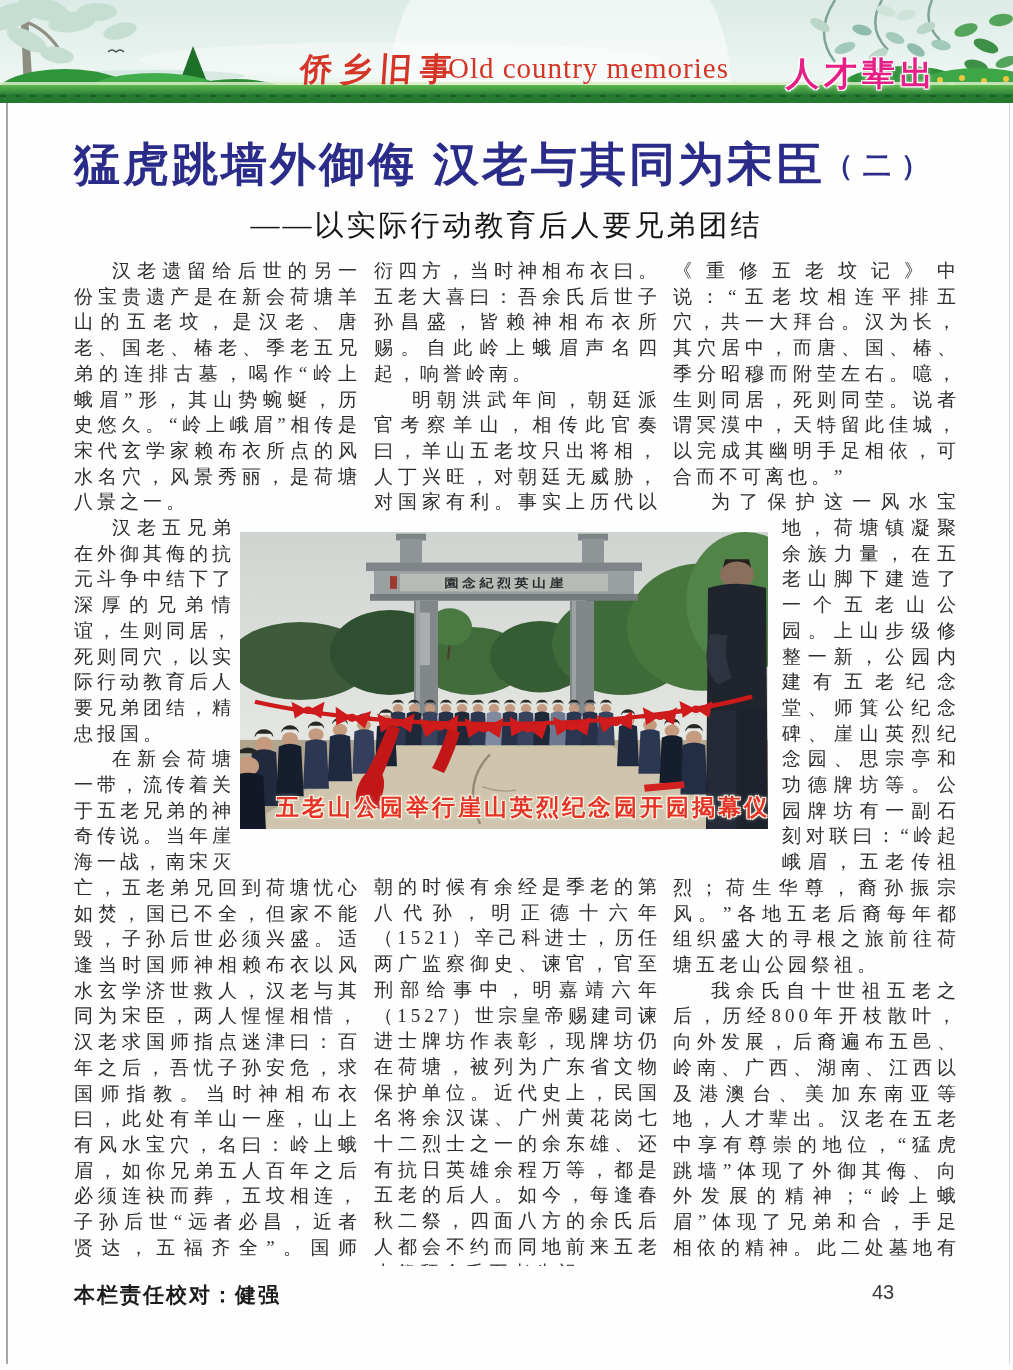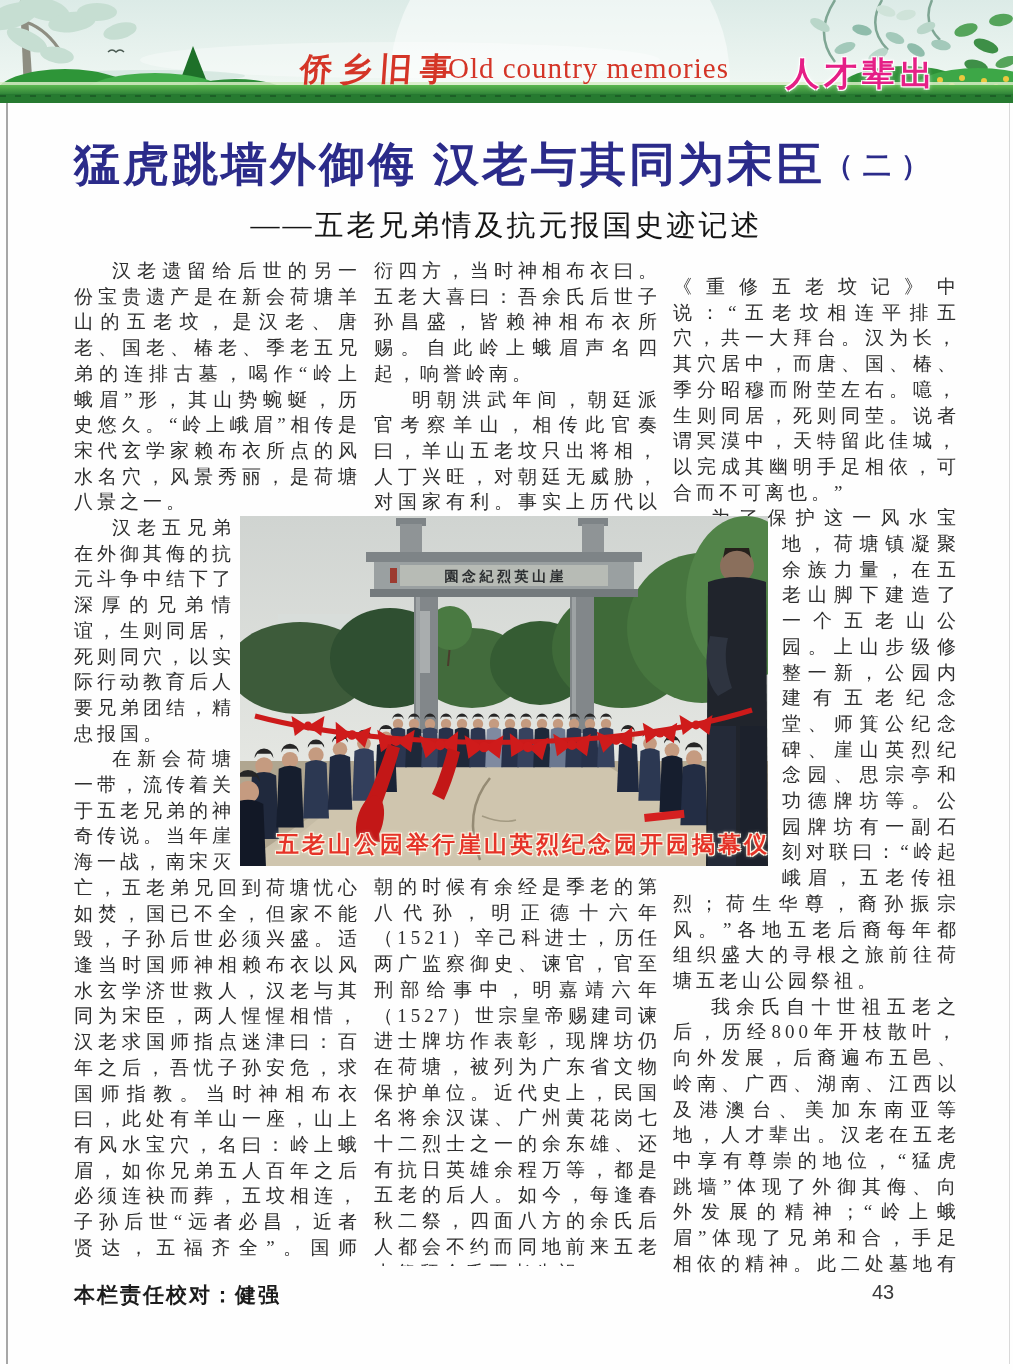--- a/index.html
+++ b/index.html
@@ -28,26 +28,26 @@
 
   
   .col{position:absolute;width:287px;font-family:"Liberation Serif",serif;font-size:19px;
        line-height:25.7px;letter-spacing:4px;text-align:justify;color:#2e2e2e;overflow:hidden;}
   .col p{margin:0;text-indent:2em;}
   .col p.noind{text-indent:0;}
   .col p.head{font-weight:bold;}
   #col1{left:74px;top:258px;height:1004px;}
   #col2top{left:374px;top:258px;height:258px;}
   #col2bot{left:374px;top:874px;height:392px;}
-  #col3{left:673px;top:258px;height:1004px;margin-top:16px;}
+  #col3{left:673px;top:258px;height:1004px;}
   #sp1{float:right;width:126px;height:612px;shape-outside:inset(258px 0 0 0);}
   #sp3{float:left;width:109px;height:612px;shape-outside:inset(262px 0 0 0);}
 
   
-  .photo{position:absolute;left:240px;top:516px;width:528px;height:350px;overflow:hidden;}
+  .photo{position:absolute;left:240px;top:532px;width:528px;height:297px;overflow:hidden;}
   .photo svg{position:absolute;left:0;top:0;width:100%;height:100%;}
   .photo-caption{position:absolute;left:36px;bottom:6px;font-size:23px;font-weight:bold;color:#e53328;
       letter-spacing:3px;white-space:nowrap;font-family:"Liberation Sans",sans-serif;
       text-shadow:-1px -1px 0 #fdf6e6,1px -1px 0 #fdf6e6,-1px 1px 0 #fdf6e6,1px 1px 0 #fdf6e6,0 0 4px #fdf6e6;}
 
   
   .footer-left{position:absolute;left:74px;top:1281px;font-size:21px;font-weight:bold;
                letter-spacing:2px;color:#1c1c1c;}
   .footer-page{position:absolute;left:872px;top:1281px;font-size:20px;color:#3a3a3a;
                font-family:Liberation Sans, sans-serif;}
@@ -137,21 +137,21 @@
       <rect x="0" y="85" width="1013" height="10" fill="url(#grassg)"></rect>
       <rect x="0" y="94" width="1013" height="9" fill="#267a30"></rect>
       <line x1="0" y1="96" x2="1013" y2="96" stroke="#1c5f26" stroke-width="2" stroke-dasharray="6 9"></line>
     </svg>
     <div class="banner-zh">侨乡旧事</div>
     <div class="banner-en">Old country memories</div>
     <div class="banner-badge">人才辈出</div>
   </div>
 
   <div class="title"><span>猛虎跳墙外御侮 汉老与其同为宋臣</span><span class="t2">（二）</span></div>
-  <div class="subtitle">——五老兄弟情及抗元报国史迹记述</div>
+  <div class="subtitle">——以实际行动教育后人要兄弟团结</div>
 
   <div class="col" id="col1">
     <div id="sp1"></div>
     <p>汉老遗留给后世的另一份宝贵遗产是在新会荷塘羊山的五老坟，是汉老、唐老、国老、椿老、季老五兄弟的连排古墓，喝作“岭上蛾眉”形，其山势蜿蜒，历史悠久。“岭上峨眉”相传是宋代玄学家赖布衣所点的风水名穴，风景秀丽，是荷塘八景之一。</p>
     <p>汉老五兄弟在外御其侮的抗元斗争中结下了深厚的兄弟情谊，生则同居，死则同穴，以实际行动教育后人要兄弟团结，精忠报国。</p>
     <p>在新会荷塘一带，流传着关于五老兄弟的神奇传说。当年崖海一战，南宋灭亡，五老弟兄回到荷塘忧心如焚，国已不全，但家不能毁，子孙后世必须兴盛。适逢当时国师神相赖布衣以风水玄学济世救人，汉老与其同为宋臣，两人惺惺相惜，汉老求国师指点迷津曰：百年之后，吾忧子孙安危，求国师指教。当时神相布衣曰，此处有羊山一座，山上有风水宝穴，名曰：岭上蛾眉，如你兄弟五人百年之后必须连袂而葬，五坟相连，子孙后世“远者必昌，近者贤达，五福齐全”。国师曰：眉下则眼，五观之首，所以必须五坟相连，你们仙归之后可以看见子孙后人繁</p>
   </div>
 
   <div class="col" id="col2top">
     <p class="noind">衍四方，当时神相布衣曰。五老大喜曰：吾余氏后世子孙昌盛，皆赖神相布衣所赐。自此岭上蛾眉声名四起，响誉岭南。</p>

